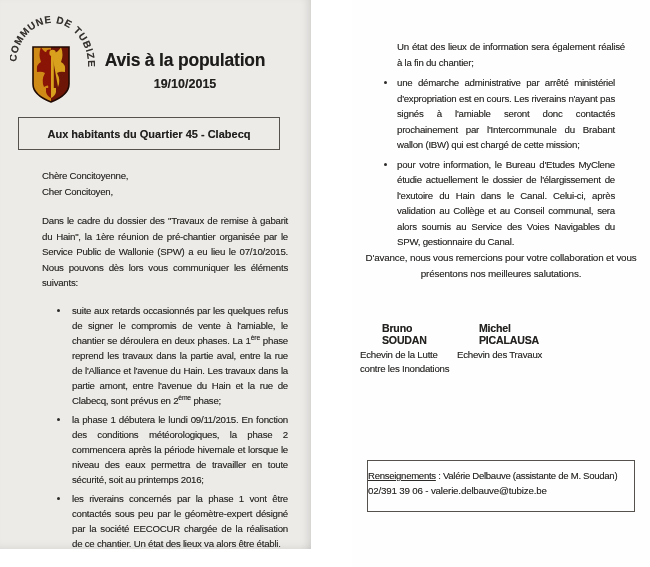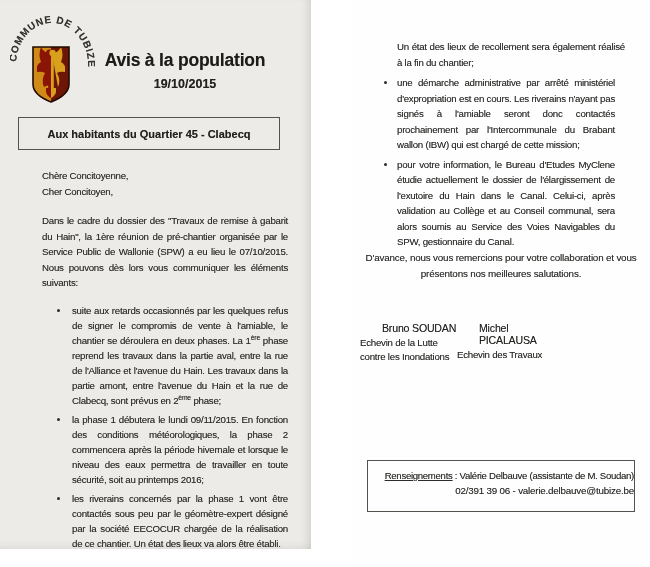--- a/index.html
+++ b/index.html
@@ -44,25 +44,25 @@
   }
   .cont{margin:0;}
   .body-right ul{margin:5px 10px 0 -12px;padding-left:12px;}
   .body-right li{margin-bottom:4px;line-height:15.5px;}
   .closing{position:absolute;left:8px;top:250px;width:282px;margin:0;
     font-size:9.9px;line-height:16px;letter-spacing:-.2px;text-align:center;}
   .signatures{position:absolute;left:8px;top:322px;width:284px;display:flex;}
   .sig:nth-child(1){width:97px;}
   .sig:nth-child(2){width:104px;}
   .sig:nth-child(3){width:83px;}
-  .sig-name{font-size:10.6px;font-weight:normal;letter-spacing:-.2px;color:#232220;padding-left:22px;}
+  .sig-name{font-size:10.6px;font-weight:bold;letter-spacing:-.2px;color:#232220;padding-left:22px;}
   .sig-role{font-size:9.7px;line-height:14px;letter-spacing:-.25px;margin-top:2px;}
   .contact-box{
     position:absolute;left:15px;top:460px;width:266px;height:41px;
-    border:1.3px solid #55524e;text-align:right;padding-top:9px;
+    border:1.3px solid #55524e;text-align:left;padding-top:9px;
   }
   .contact-line1{font-size:9.6px;letter-spacing:-.3px;white-space:nowrap;}
   .contact-line1 .u{text-decoration:underline;}
   .contact-line2{font-size:9.8px;letter-spacing:-.2px;margin-top:4px;}
 </style>
 </head>
 <body>
 
 <div id="canvas">
 
@@ -114,21 +114,21 @@
         </li>
         <li>la phase 1 débutera le lundi 09/11/2015. En fonction des conditions météorologiques, la phase 2 commencera après la période hivernale et lorsque le niveau des eaux permettra de travailler en toute sécurité, soit au printemps 2016;</li>
         <li>les riverains concernés par la phase 1 vont être contactés sous peu par le géomètre-expert désigné par la société EECOCUR chargée de la réalisation de ce chantier. Un état des lieux va alors être établi.</li>
       </ul>
     </div>
   </div>
 
   <div class="page-right">
 
     <div class="body-right">
-      <p class="cont">Un état des lieux de recollement sera également réalisé à la fin du chantier;</p>
+      <p class="cont">Un état des lieux de information sera également réalisé à la fin du chantier;</p>
       <ul>
         <li>une démarche administrative par arrêté ministériel d'expropriation est en cours. Les riverains n'ayant pas signés à l'amiable seront donc contactés prochainement par l'Intercommunale du Brabant wallon (IBW) qui est chargé de cette mission;</li>
         <li>pour votre information, le Bureau d'Etudes MyClene étudie actuellement le dossier de l'élargissement de l'exutoire du Hain dans le Canal. Celui-ci, après validation au Collège et au Conseil communal, sera alors soumis au Service des Voies Navigables du SPW, gestionnaire du Canal.</li>
       </ul>
     </div>
 
     <p class="closing">D'avance, nous vous remercions pour votre collaboration et vous présentons nos meilleures salutations.</p>
 
     <div class="signatures">
       <div class="sig">

